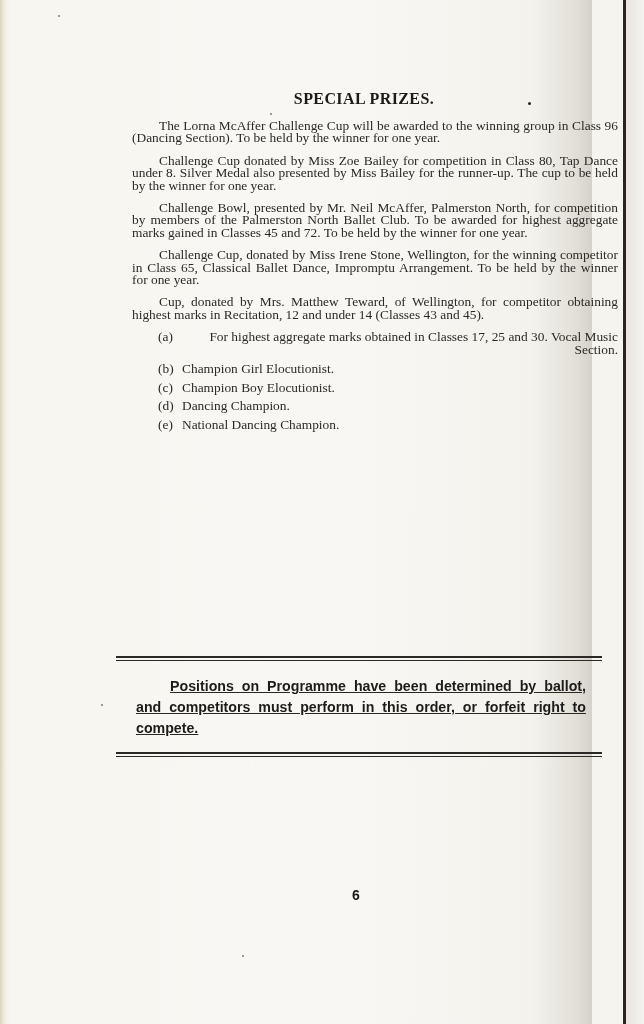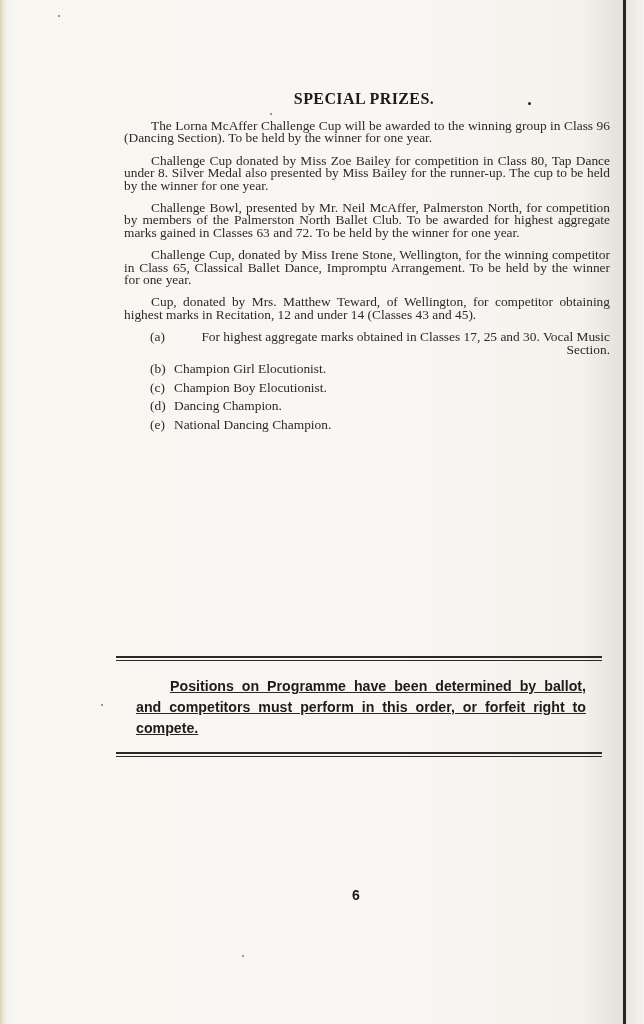--- a/index.html
+++ b/index.html
@@ -3,21 +3,21 @@
 <meta charset="utf-8">
 <style>
   html, body { margin: 0; padding: 0; }
   body {
     width: 644px; height: 1024px; position: relative; overflow: hidden;
     background: #f6f4ee;
     font-family: "Liberation Serif", "DejaVu Serif", serif;
     color: #2a2724;
   }
   .page {
-    position: absolute; left: 0; top: 0; width: 644px; height: 1024px;
+    position: absolute; left: 0; top: 0; width: 592px; height: 1024px;
     background: linear-gradient(to right, #e9e5d6 0px, #f3f1ea 4px, #f7f6f1 12px, #f8f7f3 60%, #f3f2ed 90%, #e2e0d8 97%, #d4d2ca 100%);
   }
   .left-edge {
     position: absolute; left: 0; top: 0; width: 6px; height: 1024px;
     background: linear-gradient(to right, #d8d2b8, #ebe6d3 50%, #f3f0e6);
   }
   .right-spine {
     position: absolute; left: 623px; top: 0; width: 3px; height: 1024px;
     background: #2a2420;
   }
@@ -28,21 +28,21 @@
   .title {
     position: absolute; left: 0; top: 90px; width: 728px; text-align: center;
     font-family: "Liberation Serif", serif; font-weight: bold;
     font-size: 16px; letter-spacing: 0.4px; color: #1d1b19;
   }
   .dot {
     position: absolute; left: 528px; top: 102px; width: 3px; height: 3px;
     background: #222; border-radius: 50%;
   }
   .body {
-    position: absolute; left: 124px; top: 120px; width: 486px;
+    position: absolute; left: 132px; top: 120px; width: 486px;
     font-size: 13.4px; line-height: 12.4px; text-align: justify;
     color: #2c2926;
   }
   .para { text-indent: 27px; margin: 0 0 10px 0; }
   .cups-intro { margin: 13px 0 8px 0; }
   .cup-list { margin: 0; padding: 0; list-style: none; }
   .cup-item { display: flex; margin: 0 0 6.5px 26px; }
   .cup-letter { width: 24px; flex: none; }
   .cup-text { flex: 1; }
   .notice {
@@ -74,21 +74,21 @@
   <div class="left-edge"></div>
   <div class="right-spine"></div>
   <div class="right-beyond"></div>
 
   <div class="title">SPECIAL PRIZES.</div>
   <div class="dot"></div>
 
   <div class="body">
     <p class="para">The Lorna McAffer Challenge Cup will be awarded to the winning group in Class 96 (Dancing Section). To be held by the winner for one year.</p>
     <p class="para">Challenge Cup donated by Miss Zoe Bailey for competition in Class 80, Tap Dance under 8. Silver Medal also presented by Miss Bailey for the runner-up. The cup to be held by the winner for one year.</p>
-    <p class="para">Challenge Bowl, presented by Mr. Neil McAffer, Palmerston North, for competition by members of the Palmerston North Ballet Club. To be awarded for highest aggregate marks gained in Classes 63 and 72. To be held by the winner for one year.</p>
+    <p class="para">Challenge Bowl, presented by Mr. Neil McAffer, Palmerston North, for competition by members of the Palmerston North Ballet Club. To be awarded for highest aggregate marks gained in Classes 45 and 72. To be held by the winner for one year.</p>
     <p class="para">Challenge Cup, donated by Miss Irene Stone, Wellington, for the winning competitor in Class 65, Classical Ballet Dance, Impromptu Arrangement. To be held by the winner for one year.</p>
     <p class="para">Cup, donated by Mrs. Matthew Teward, of Wellington, for competitor obtaining highest marks in Recitation, 12 and under 14 (Classes 43 and 45).</p>
 
     <ul class="cup-list">
       <li class="cup-item">
         <span class="cup-letter">(a)</span>
         <span class="cup-text" style="text-align:right;">For highest aggregate marks obtained in Classes 17, 25 and 30. Vocal Music Section.</span>
       </li>
       <li class="cup-item">
         <span class="cup-letter">(b)</span>

